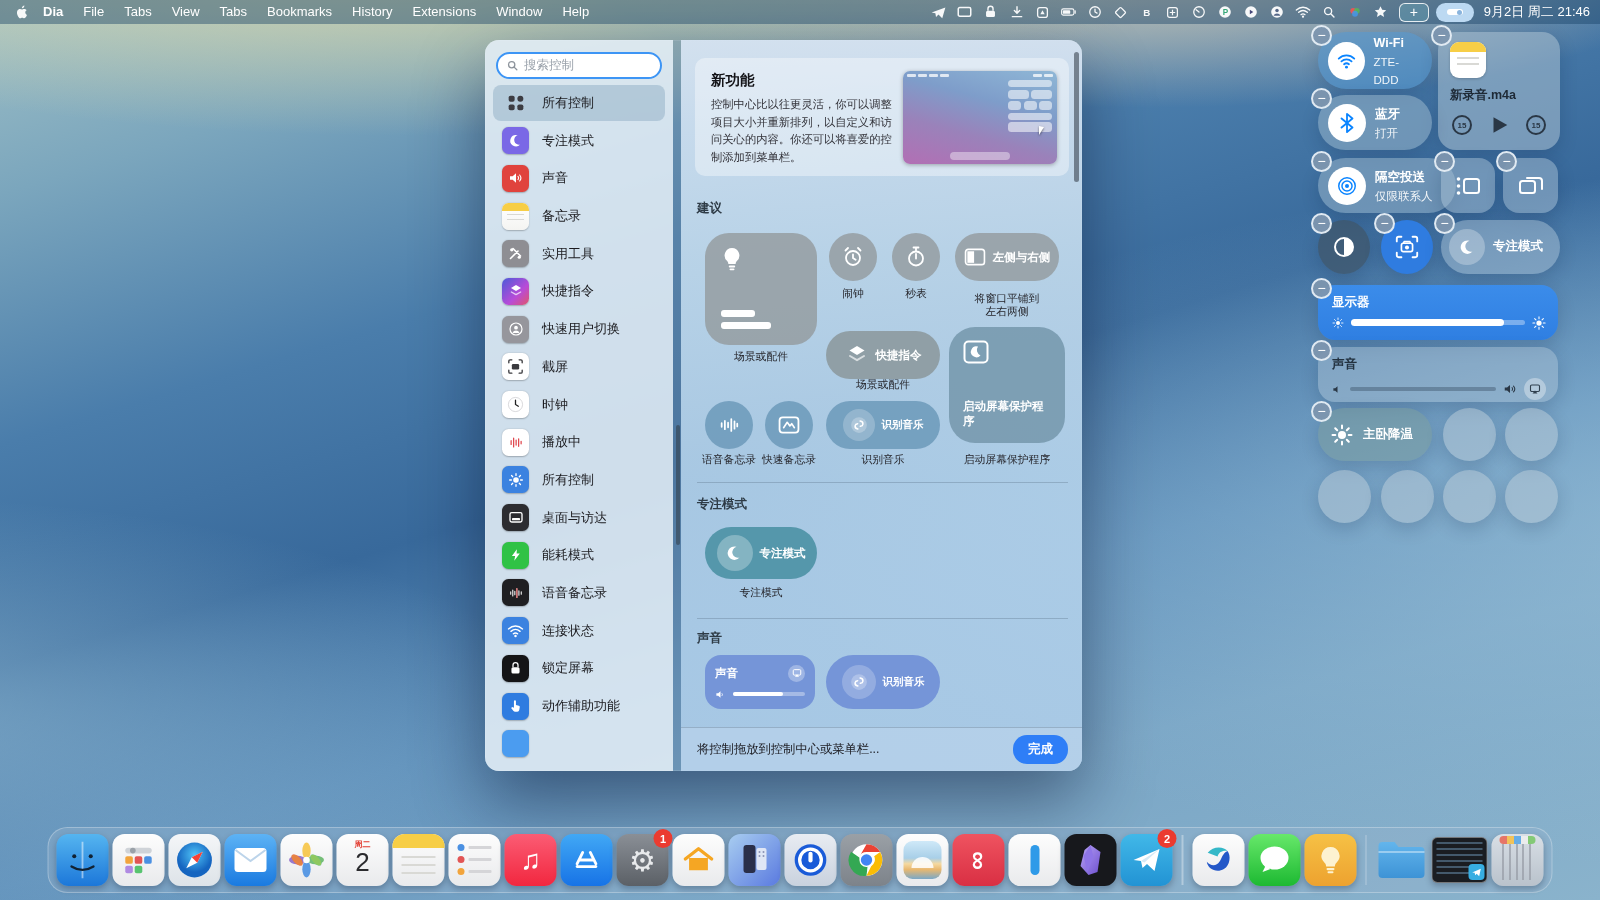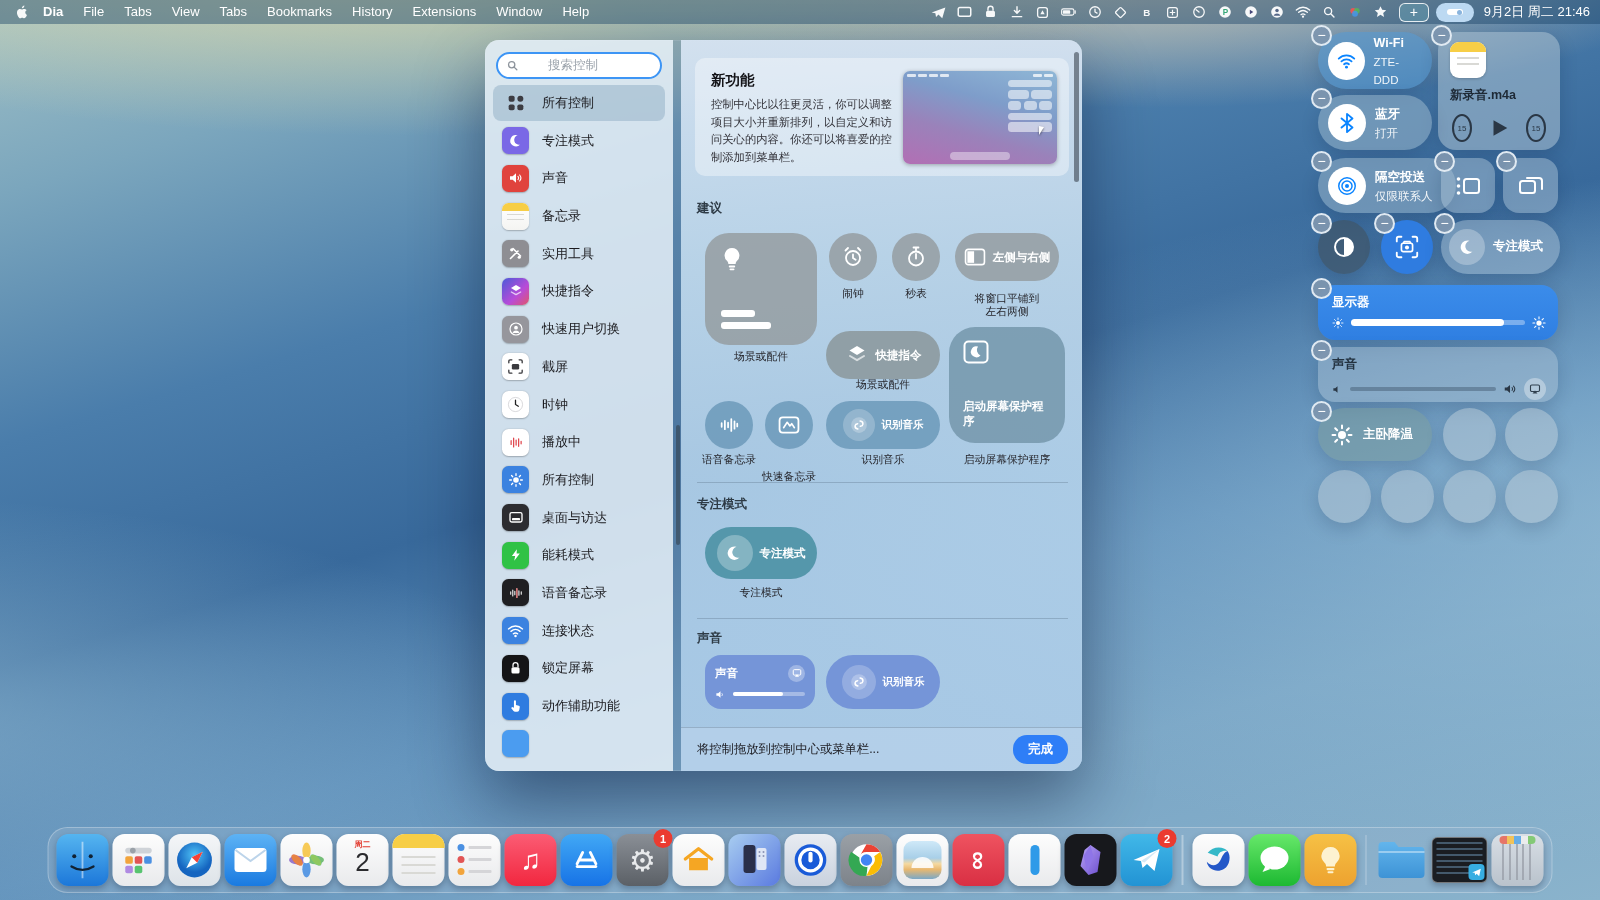--- a/index.html
+++ b/index.html
@@ -43,21 +43,21 @@
   #pane-left { width:188px; height:100%; background:rgba(228,238,246,.88); position:relative; }
   #seam { width:8px; height:100%; background:rgba(110,140,165,.38); position:relative; }
   #seam .sb { position:absolute; right:1.5px; top:385px; width:4px; height:120px; border-radius:2px; background:rgba(50,60,70,.55); }
   #pane-main { flex:1; height:100%; position:relative;
     background:linear-gradient(178deg, rgba(215,228,243,.93) 0%, rgba(196,220,238,.9) 30%, rgba(182,212,236,.88) 60%, rgba(172,204,232,.9) 100%); }
   #main-scrollbar { position:absolute; right:3px; top:12px; width:5px; height:130px; border-radius:3px; background:rgba(45,55,65,.55); }
 
   
   #search { position:absolute; left:11px; top:12px; width:166px; height:27px; background:#fff;
     border:2px solid #3d95f5; border-radius:15px; display:flex; align-items:center; padding:0 8px; gap:5px; }
-  #search .ph { color:#9aa2ab; font-size:12.5px;margin-left:24px; }
+  #search .ph { color:#9aa2ab; font-size:12.5px; }
   #side-list { position:absolute; top:45px; left:8px; right:8px; bottom:0; overflow:hidden; }
   .side-row { height:36px; margin-bottom:1.7px; border-radius:8px; display:flex; align-items:center; padding:0 9px; }
   .side-row.selected { background:rgba(150,178,200,.55); }
   .side-ic { width:27px; height:27px; border-radius:6.5px; display:flex; align-items:center; justify-content:center; flex:0 0 27px;
     box-shadow:0 .5px 1.5px rgba(0,0,0,.25); }
   .side-lb { margin-left:13px; font-size:13px; color:#1b1b1f; white-space:nowrap; }
   .ic-notes { background:linear-gradient(180deg,#fff 0%,#f4f4f2 100%); position:relative; overflow:hidden; }
   .ic-notes::before { content:""; position:absolute; top:0; left:0; right:0; height:8px; background:#f7ce46; }
   .ic-notes::after { content:""; position:absolute; top:11px; left:5px; right:5px; height:1.5px; background:#d8d8d4; box-shadow:0 5px 0 #d8d8d4; }
 
@@ -107,21 +107,21 @@
   .cc-sub { font-size:11.5px; color:rgba(255,255,255,.92); }
   .cc-dark-title { font-size:12.5px; font-weight:bold; color:#233240; }
 
   #cc-wifi { left:1318px; top:32px; width:114px; height:57px; border-radius:29px; background:rgba(86,150,205,.62); display:flex; align-items:center; padding:0 10px; gap:9px; }
   #cc-memo { left:1438px; top:32px; width:122px; height:118px; border-radius:18px; background:rgba(170,192,208,.55); padding:10px 12px; }
   #cc-memo .nico { width:36px; height:36px; border-radius:9px; background:#fff; position:relative; overflow:hidden; box-shadow:0 1px 3px rgba(0,0,0,.2); }
   #cc-memo .nico::before { content:""; position:absolute; top:0; left:0; right:0; height:10px; background:#f7ce46; }
   #cc-memo .nico::after { content:""; position:absolute; top:15px; left:7px; right:7px; height:2px; background:#d9d9d5; box-shadow:0 6px 0 #d9d9d5; }
   #cc-memo .fname { font-size:12.5px; font-weight:bold; color:#1e2a36; margin-top:9px; }
   #cc-memo .ctrls { display:flex; align-items:center; justify-content:space-between; margin-top:10px; padding:0 2px; color:#2a3745; }
-  .skip { width:20px; height:28px; border:2px solid #2a3745; border-radius:50%; font-size:8px; font-weight:normal; display:flex; align-items:center; justify-content:center; color:#2a3745; }
+  .skip { width:20px; height:20px; border:2px solid #2a3745; border-radius:50%; font-size:8px; font-weight:bold; display:flex; align-items:center; justify-content:center; color:#2a3745; }
   #cc-bt { left:1318px; top:95px; width:114px; height:55px; border-radius:28px; display:flex; align-items:center; padding:0 10px; gap:9px; }
   #cc-ad { left:1318px; top:158px; width:138px; height:55px; border-radius:28px; display:flex; align-items:center; padding:0 10px; gap:9px; }
   #cc-stage { left:1441px; top:158px; width:54px; height:55px; border-radius:16px; display:flex; align-items:center; justify-content:center; color:#fff; }
   #cc-mirror { left:1503px; top:158px; width:55px; height:55px; border-radius:16px; display:flex; align-items:center; justify-content:center; color:#fff; }
   #cc-contrast { left:1318px; top:220px; width:52px; height:54px; border-radius:50%; background:rgba(62,84,104,.72); display:flex; align-items:center; justify-content:center; color:#fff; }
   #cc-shot { left:1381px; top:220px; width:52px; height:54px; border-radius:50%; background:#2f7ce0; display:flex; align-items:center; justify-content:center; color:#fff; }
   #cc-focus { left:1441px; top:220px; width:119px; height:54px; border-radius:27px; display:flex; align-items:center; padding:0 8px; gap:8px; }
   .moon-circ { width:36px; height:36px; border-radius:50%; background:rgba(255,255,255,.28); display:flex; align-items:center; justify-content:center; color:#fff; }
   #cc-display { left:1318px; top:285px; width:240px; height:55px; border-radius:17px; background:linear-gradient(180deg,#3b8cea,#2f7fe2); padding:7px 12px 0 14px; }
   .slider { display:flex; align-items:center; gap:7px; margin-top:5px; }
@@ -565,21 +565,21 @@
         </svg>
     </div>
     <span class="cap" style="left:48px;top:413px">语音备忘录</span>
 
     <div class="tile t-blue2" style="left:84px;top:361px;width:48px;height:48px;border-radius:50%">
       <svg width="22" height="18" viewBox="0 0 24 20">
           <rect x="1.5" y="1.5" width="21" height="17" rx="3.5" fill="none" stroke="#fff" stroke-width="2"></rect>
           <path d="M6 13l4-6 3 4 2-2.5 3 4.5" fill="none" stroke="#fff" stroke-width="1.8" stroke-linecap="round" stroke-linejoin="round"></path>
         </svg>
     </div>
-    <span class="cap" style="left:108px;top:430px">快速备忘录</span>
+    <span class="cap" style="left:108px;top:413px">快速备忘录</span>
 
     <div class="tile t-blue2" style="left:145px;top:361px;width:114px;height:48px;border-radius:24px">
       <span class="moon-circ" style="width:32px;height:32px;background:rgba(255,255,255,.22)">
         <svg width="18" height="18" viewBox="0 0 24 24">
             <circle cx="12" cy="12" r="10.5" fill="rgba(255,255,255,.25)"></circle>
             <path d="M13.5 6.8c2.4.4 4 2.2 3.7 4.2-.2 1.5-1.6 2.6-3.4 2.8M10.5 17.2c-2.4-.4-4-2.2-3.7-4.2.2-1.5 1.6-2.6 3.4-2.8" fill="none" stroke="#fff" stroke-width="2" stroke-linecap="round"></path>
           </svg>
       </span>
       <span class="pill-lb" style="font-size:10.5px">识别音乐</span>
     </div>

